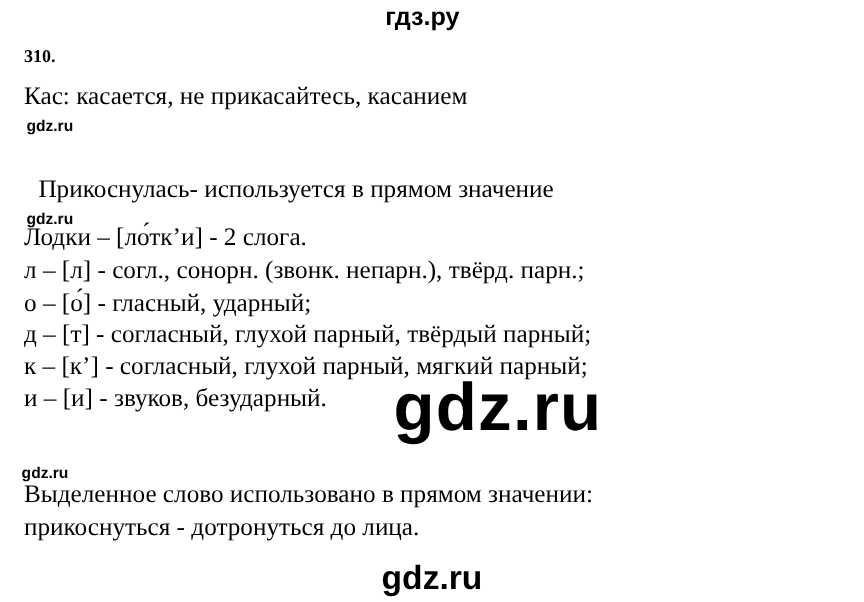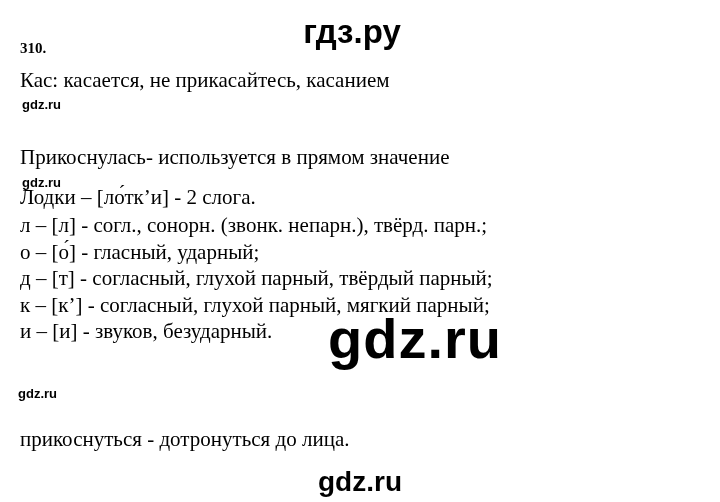--- a/index.html
+++ b/index.html
@@ -12,25 +12,25 @@
     width: 720px;
     height: 502px;
     background: #ffffff;
     overflow: hidden;
     font-family: "Liberation Serif", serif;
     color: #000000;
   }
   .abs { position: absolute; white-space: nowrap; }
 
   .site-logo-top {
-    left: 0; top: 17px; width: 704px;
+    left: 0; top: 0; width: 704px;
     text-align: center;
     font-family: "Liberation Sans", sans-serif;
     font-weight: bold;
-    font-size: 33px;
+    font-size: 21px;
     line-height: 30px;
     color: #000000;
   }
   .exercise-number {
     left: 20px; top: 35px;
     font-weight: bold;
     font-size: 15px;
     line-height: 27px;
   }
   .text-line {
@@ -72,39 +72,40 @@
 
   <div class="abs site-logo-top">гдз.ру</div>
 
   <div class="abs exercise-number">310.</div>
 
   <div class="abs text-line" style="top: 67px;">Кас: касается, не прикасайтесь, касанием</div>
 
   <div class="abs wm-small" style="left: 22px; top: 98px;">gdz.ru</div>
 
 
-  <div class="abs text-line" style="top: 144px;">Прикоснулась- используется в прямом значение</div>
+  <div class="abs text-line" style="top: 144px; margin-left: 12px;">Прикоснулась- используется в прямом значение</div>
 
   <div class="abs wm-small" style="left: 22px; top: 176px;">gdz.ru</div>
 
   <div class="abs text-line" style="top: 184px;">Лодки – [ло́тк’и] - 2 слога.</div>
 
   <div class="abs text-line" style="top: 212px;">л – [л] - согл., сонорн. (звонк. непарн.), твёрд. парн.;</div>
 
   <div class="abs text-line" style="top: 239px;">о – [о́] - гласный, ударный;</div>
 
   <div class="abs text-line" style="top: 265px;">д – [т] - согласный, глухой парный, твёрдый парный;</div>
 
   <div class="abs text-line" style="top: 292px;">к – [к’] - согласный, глухой парный, мягкий парный;</div>
 
   <div class="abs text-line" style="top: 318px;">и – [и] - звуков, безударный.</div>
 
   <div class="abs wm-large">gdz.ru</div>
 
 
   <div class="abs wm-small" style="left: 18px; top: 387px;">gdz.ru</div>
 
+  <div class="abs text-line" style="top: 398px;">Выделенное слово использовано в прямом значении:</div>
 
   <div class="abs text-line" style="top: 426px;">прикоснуться - дотронуться до лица.</div>
 
   <div class="abs site-logo-bottom">gdz.ru</div>
 
 </div>
 
 </body></html>

